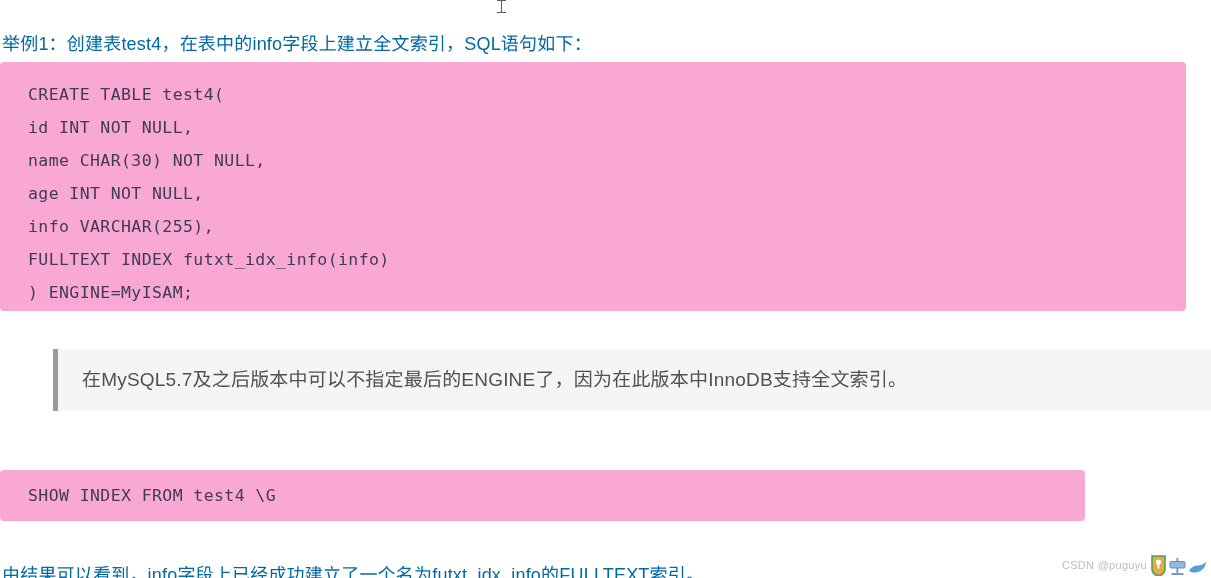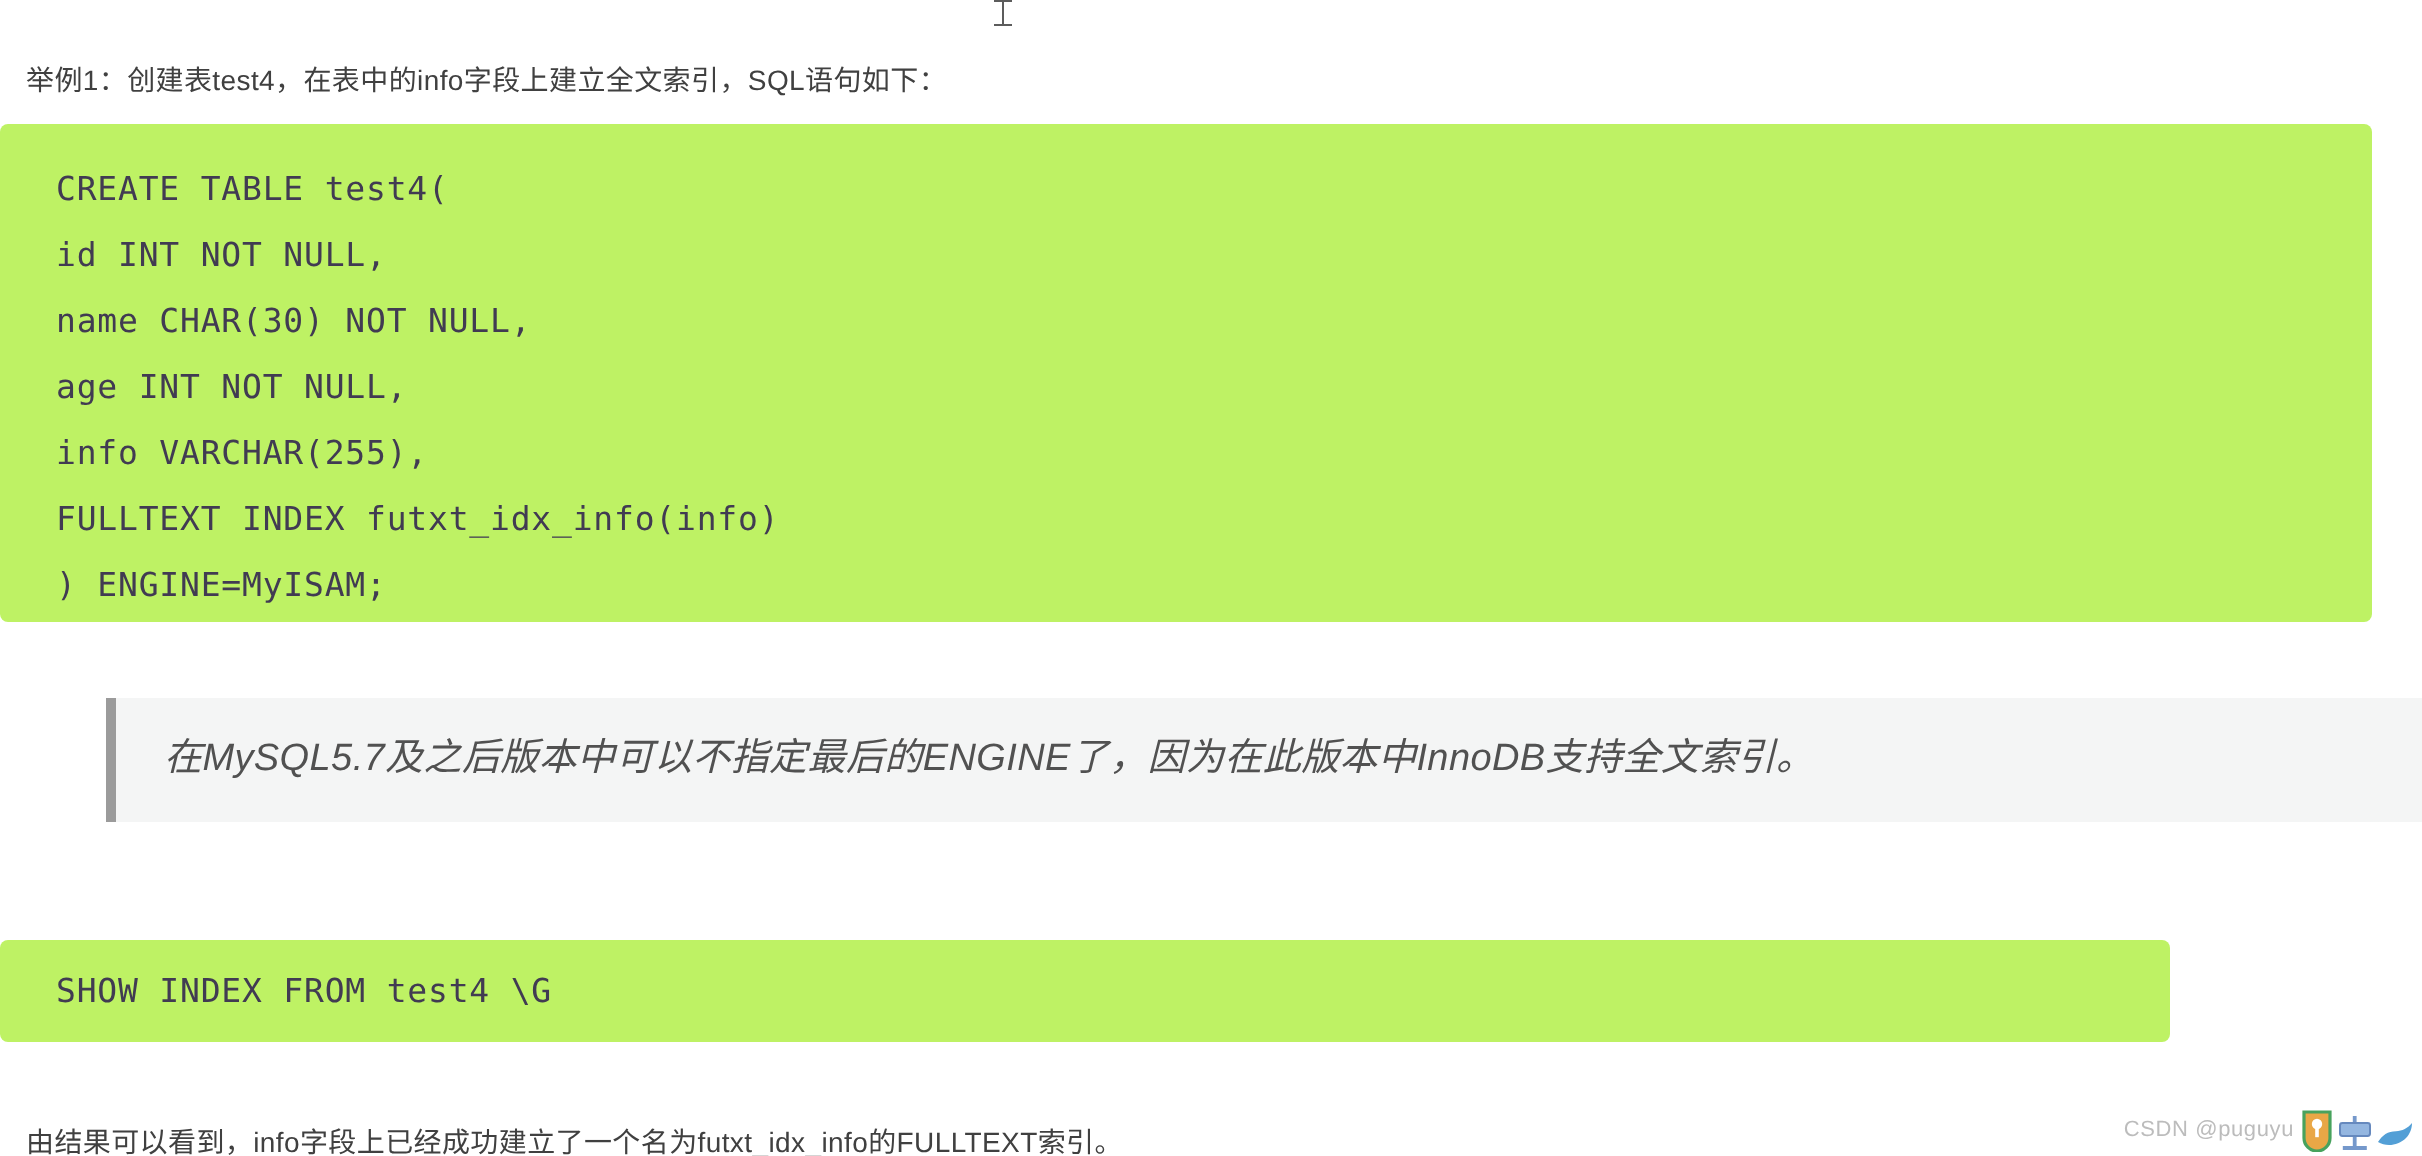--- a/index.html
+++ b/index.html
@@ -20,36 +20,36 @@
   .page {
     position: relative;
     width: 1211px;
     height: 578px;
     box-sizing: border-box;
   }
 
   
   .para {
     position: absolute;
-    left: 13px;
-    font-size: 14px;
+    left: 2px;
+    font-size: 18px;
     line-height: 28px;
     letter-spacing: 0.2px;
-    color: #404040;
+    color: #0369a1;
     white-space: nowrap;
   }
 
   #para-intro  { top: 12px; }
   #para-middle { top: 418px; }
   #para-result { top: 543px; }
 
   
   .codeblock {
     position: absolute;
-    background: #bef264;
+    background: #f9a8d4;
     border-radius: 4px;
     box-sizing: border-box;
     overflow: hidden;
   }
 
   .codeblock pre {
     margin: 0;
     font-family: "DejaVu Sans Mono", "Liberation Mono", monospace;
     font-size: 16.5px;
     line-height: 33px;
@@ -87,21 +87,20 @@
     display: flex;
     align-items: center;
   }
   #quote .quote-text {
     padding-left: 24px;
     font-size: 19px;
     line-height: 28px;
     color: #515151;
     letter-spacing: 0.2px;
     white-space: nowrap;
-    font-style: italic;
   }
 
   
   #cursor-artifact {
     position: absolute;
     left: 497px;
     top: 0px;
     width: 9px;
     height: 13px;
     pointer-events: none;

